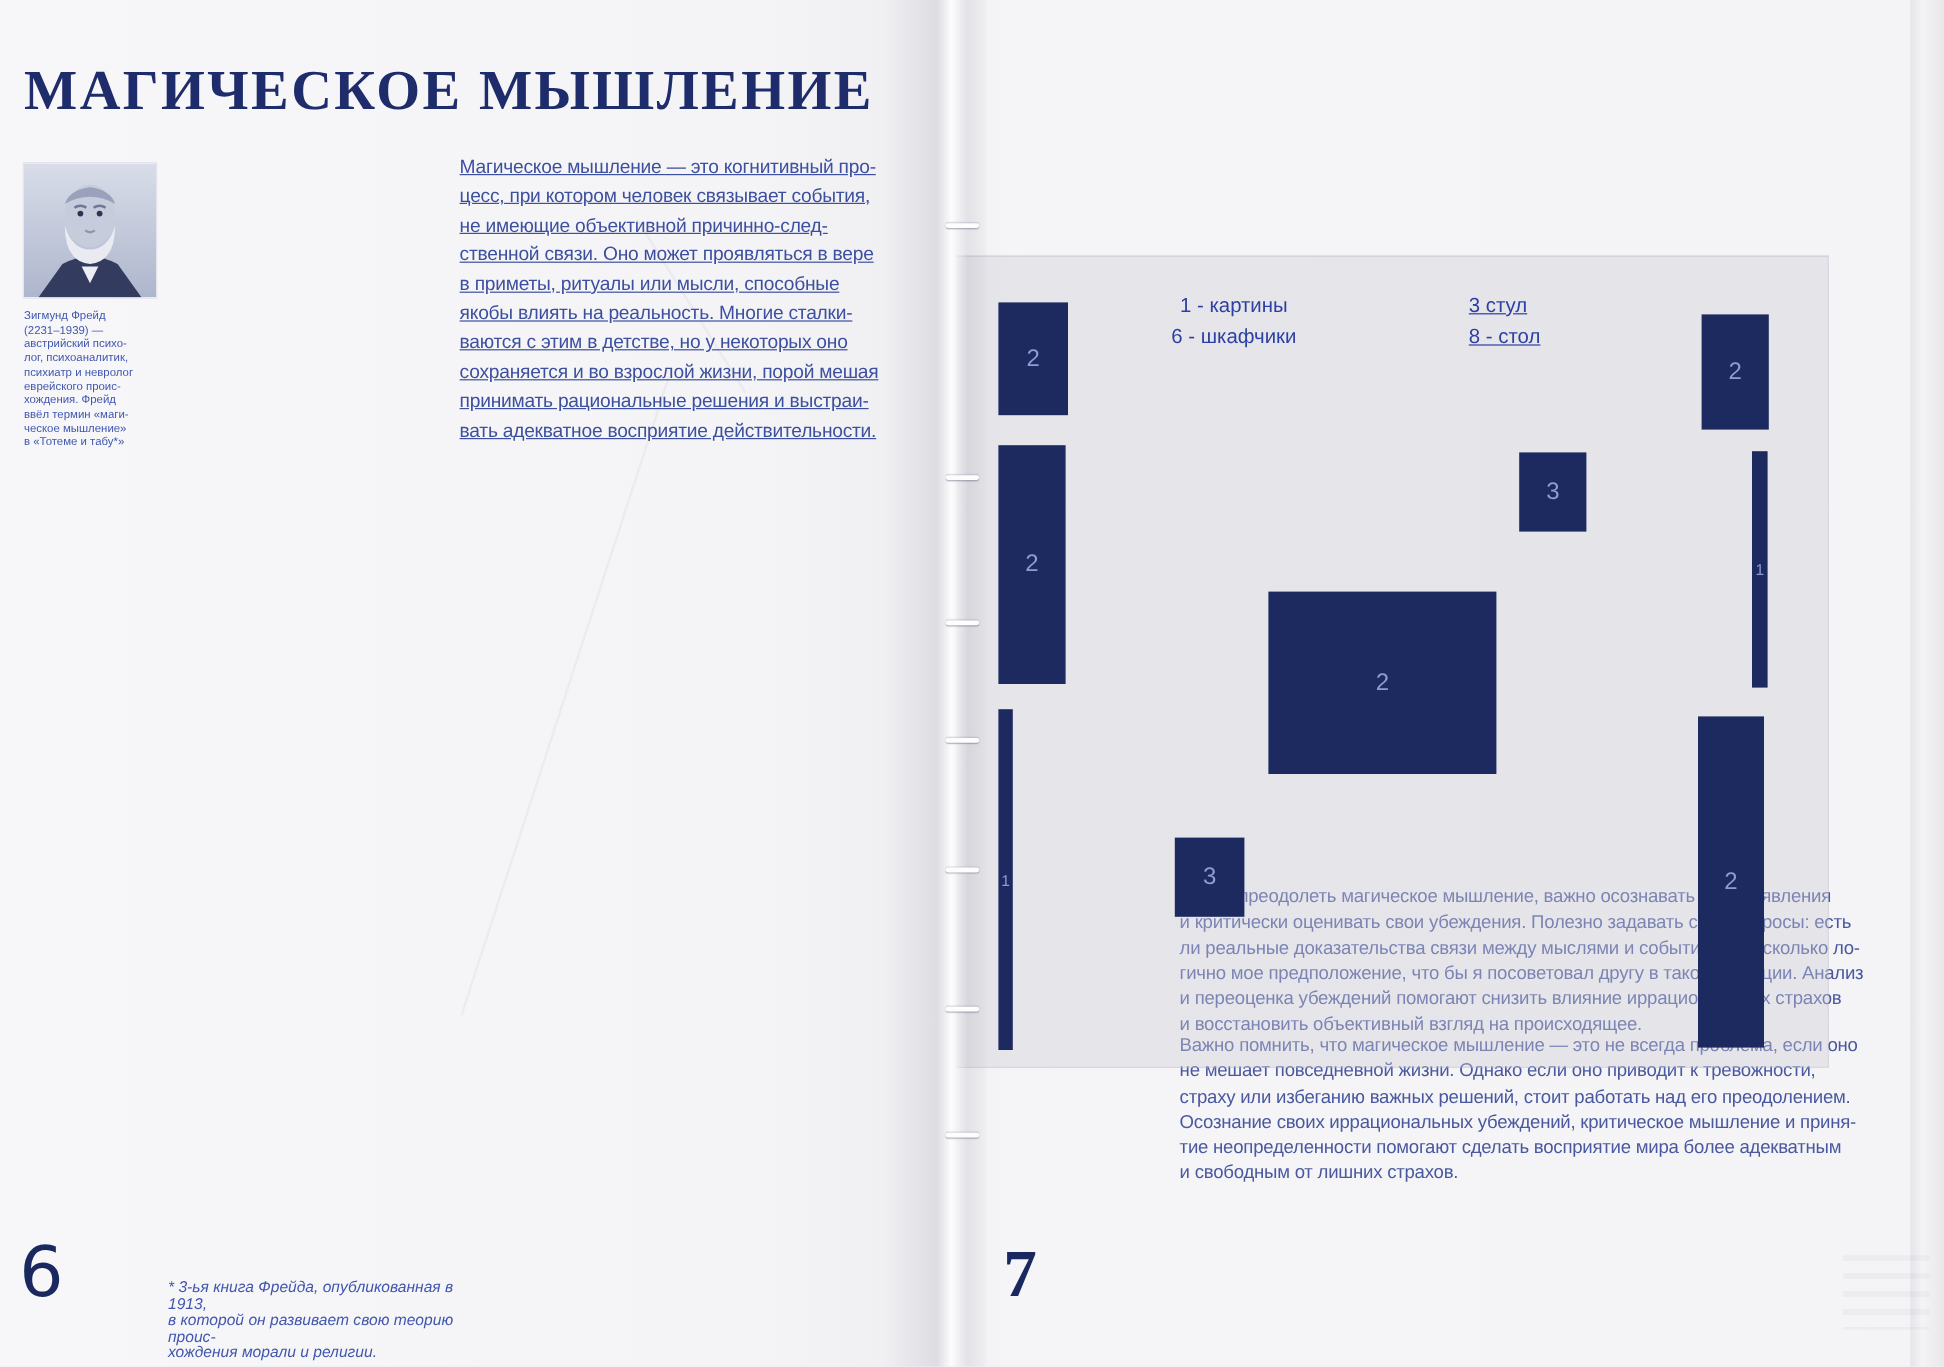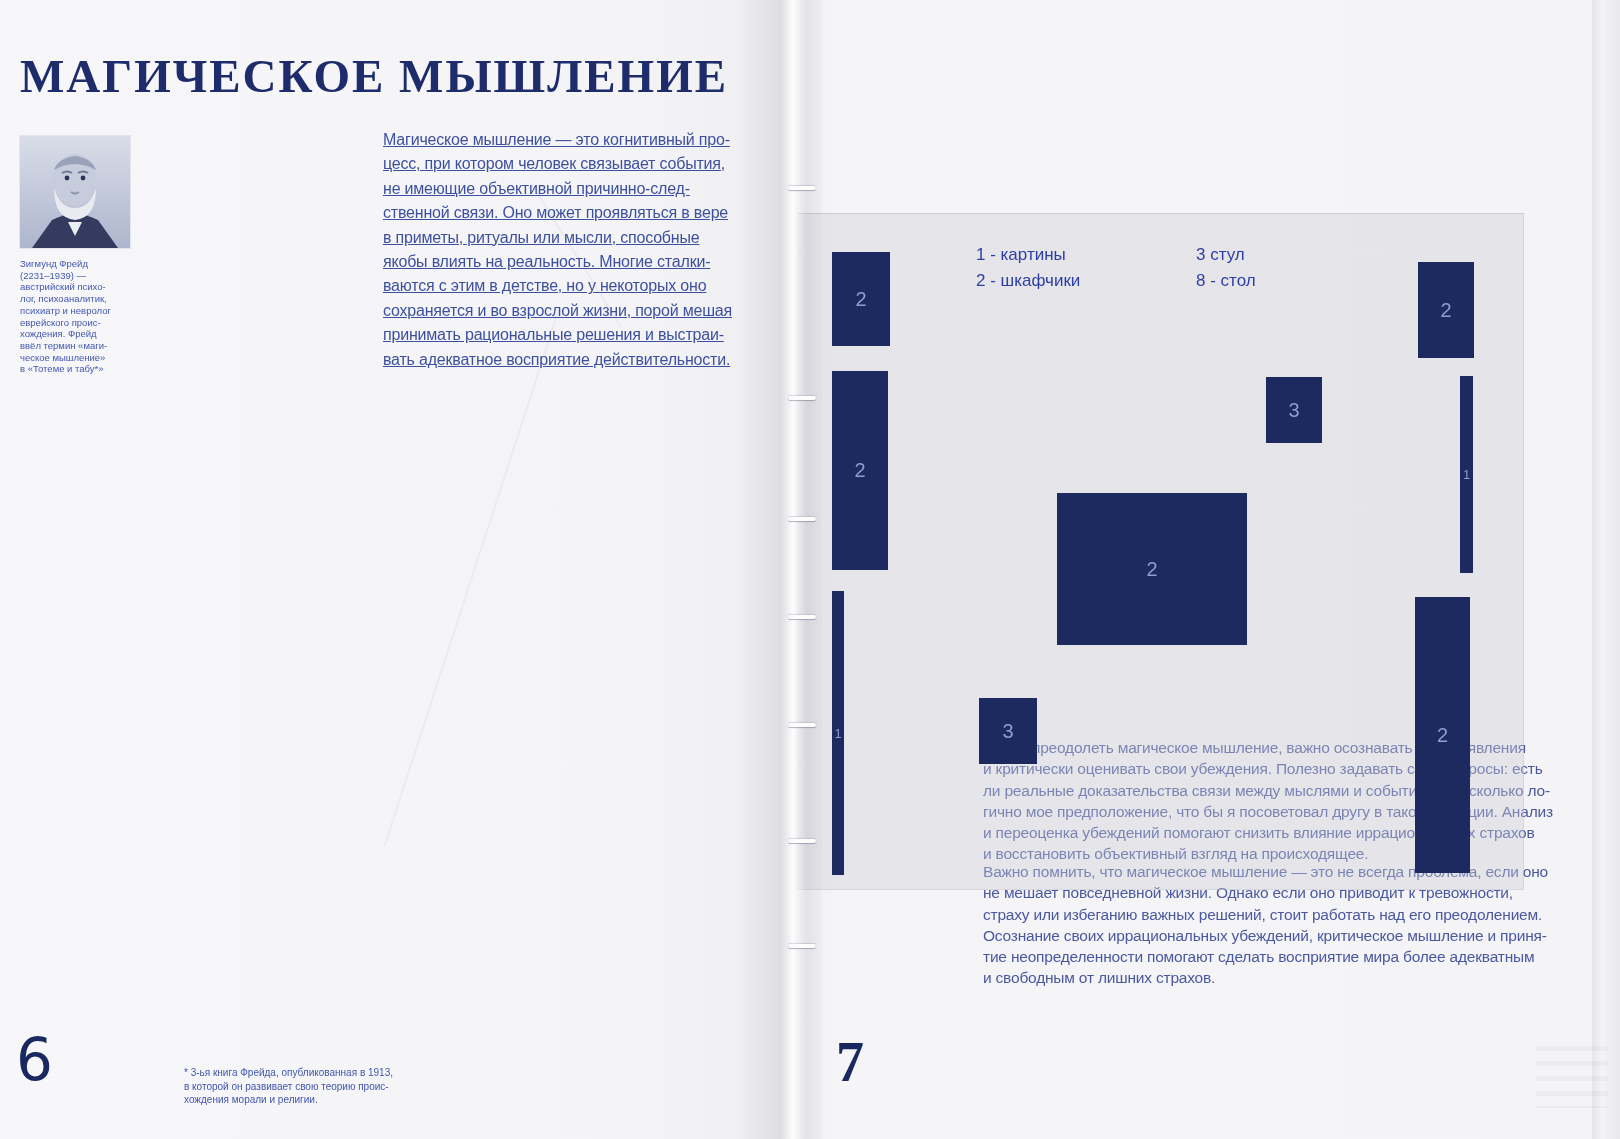--- a/index.html
+++ b/index.html
@@ -26,44 +26,44 @@
     font-size:9.5px;line-height:11.7px;color:#4157b0;
     white-space:pre-line;z-index:2;
   }
   .intro{
     left:383px;top:128px;width:380px;
     font-size:16px;line-height:24.4px;letter-spacing:-0.2px;color:#3d50a0;
     white-space:pre-line;z-index:2;text-decoration:underline;
   }
   .footnote{
     left:140px;top:1066px;width:260px;
-    font-size:10px;line-height:13.5px;color:#4156ae;
-    white-space:pre-line;z-index:2;margin-left:44px;
+    font-style:italic;font-size:13px;line-height:13.5px;color:#4156ae;
+    white-space:pre-line;z-index:2;
   }
   .page-num{color:#19295f;z-index:2;}
   .pn-left{left:16px;top:1026px;font-family:"DejaVu Sans",sans-serif;font-size:58px;}
   .pn-right{left:836px;top:1030px;font-family:"Liberation Serif",serif;font-weight:bold;font-size:56px;}
 
   .para{
     width:588px;font-size:15.5px;line-height:21.3px;letter-spacing:-0.2px;
     color:#4a58a0;white-space:pre-line;z-index:1;
   }
   .para-1{left:983px;top:737px;}
   .para-2{left:983px;top:861px;}
 
   .vellum{
     left:797px;top:213px;width:726px;height:675px;z-index:2;
     background:rgba(206,205,213,0.38);
     border-top:1px solid rgba(140,140,158,0.28);
     border-right:1px solid rgba(140,140,158,0.18);
     border-bottom:1px solid rgba(140,140,158,0.16);
   }
   .legend-col{z-index:3;font-size:17px;line-height:26px;color:#2c3fa4;white-space:nowrap;}
-  .legend-col.c1{left:976px;top:242px;}
-  .legend-col.c2{left:1196px;top:242px;}
+  .legend-col.c1{left:976px;top:242px;text-align:center;}
+  .legend-col.c2{left:1224px;top:242px;text-decoration:underline;}
   .legend-col span{display:block;}
 
   .plan-rect{
     position:absolute;z-index:4;display:flex;align-items:center;justify-content:center;
   }
   .plan-label{font-family:"Liberation Sans",sans-serif;}
 
   .gutter{
     left:736px;top:0;width:86px;height:1139px;z-index:6;pointer-events:none;
     background:linear-gradient(90deg,
@@ -162,21 +162,21 @@
 не мешает повседневной жизни. Однако если оно приводит к тревожности,
 страху или избеганию важных решений, стоит работать над его преодолением.
 Осознание своих иррациональных убеждений, критическое мышление и приня-
 тие неопределенности помогают сделать восприятие мира более адекватным
 и свободным от лишних страхов.</div>
 
     <div class="abs vellum"></div>
 
     <div class="abs legend-col c1">
       <span>1 - картины</span>
-      <span>2 - шкафчики</span>
+      <span>6 - шкафчики</span>
     </div>
     <div class="abs legend-col c2">
       <span>3 стул</span>
       <span>8 - стол</span>
     </div>
 
     <div class="layer" id="floor-plan">
         <div class="plan-rect" style="left: 832px; top: 252px; width: 58px; height: 94px; background: rgb(29, 42, 96);">
           <span class="plan-label" style="color: rgb(141, 156, 213); font-size: 20px;">2</span>
         </div>

